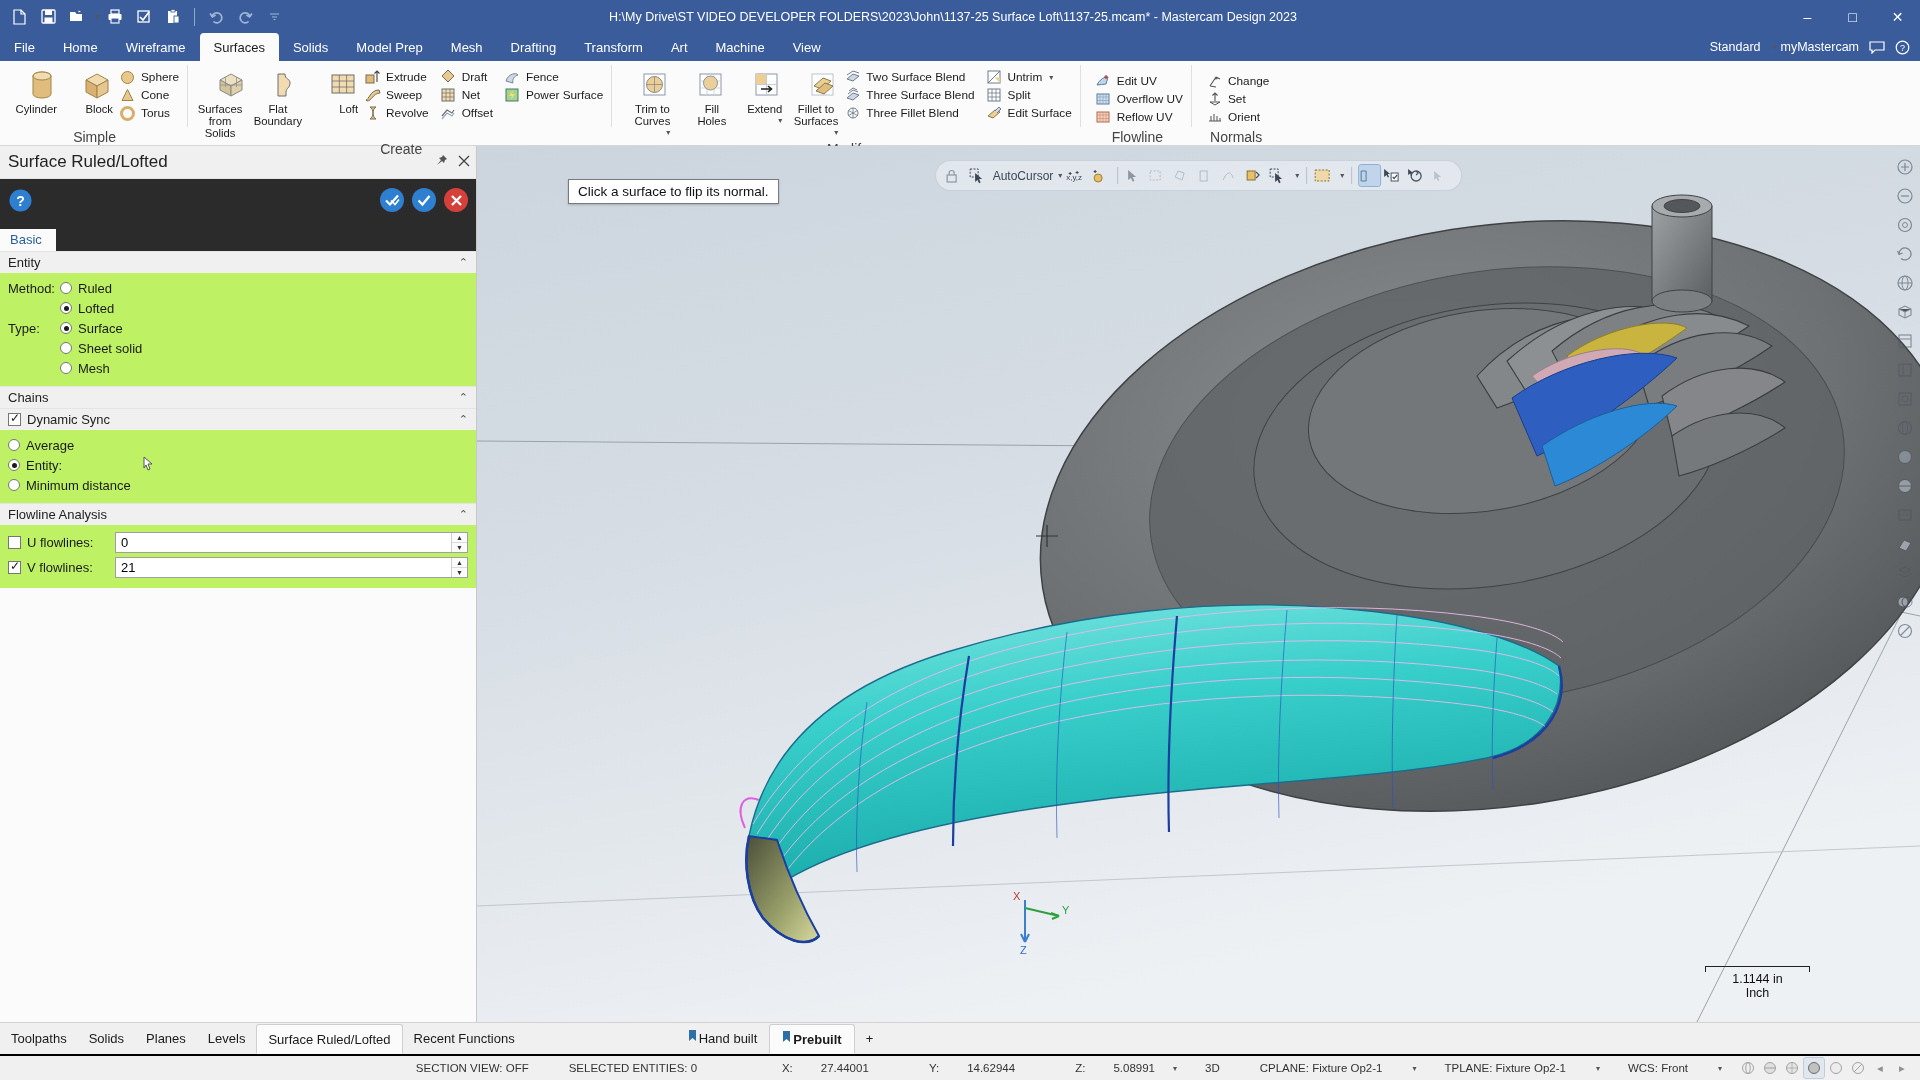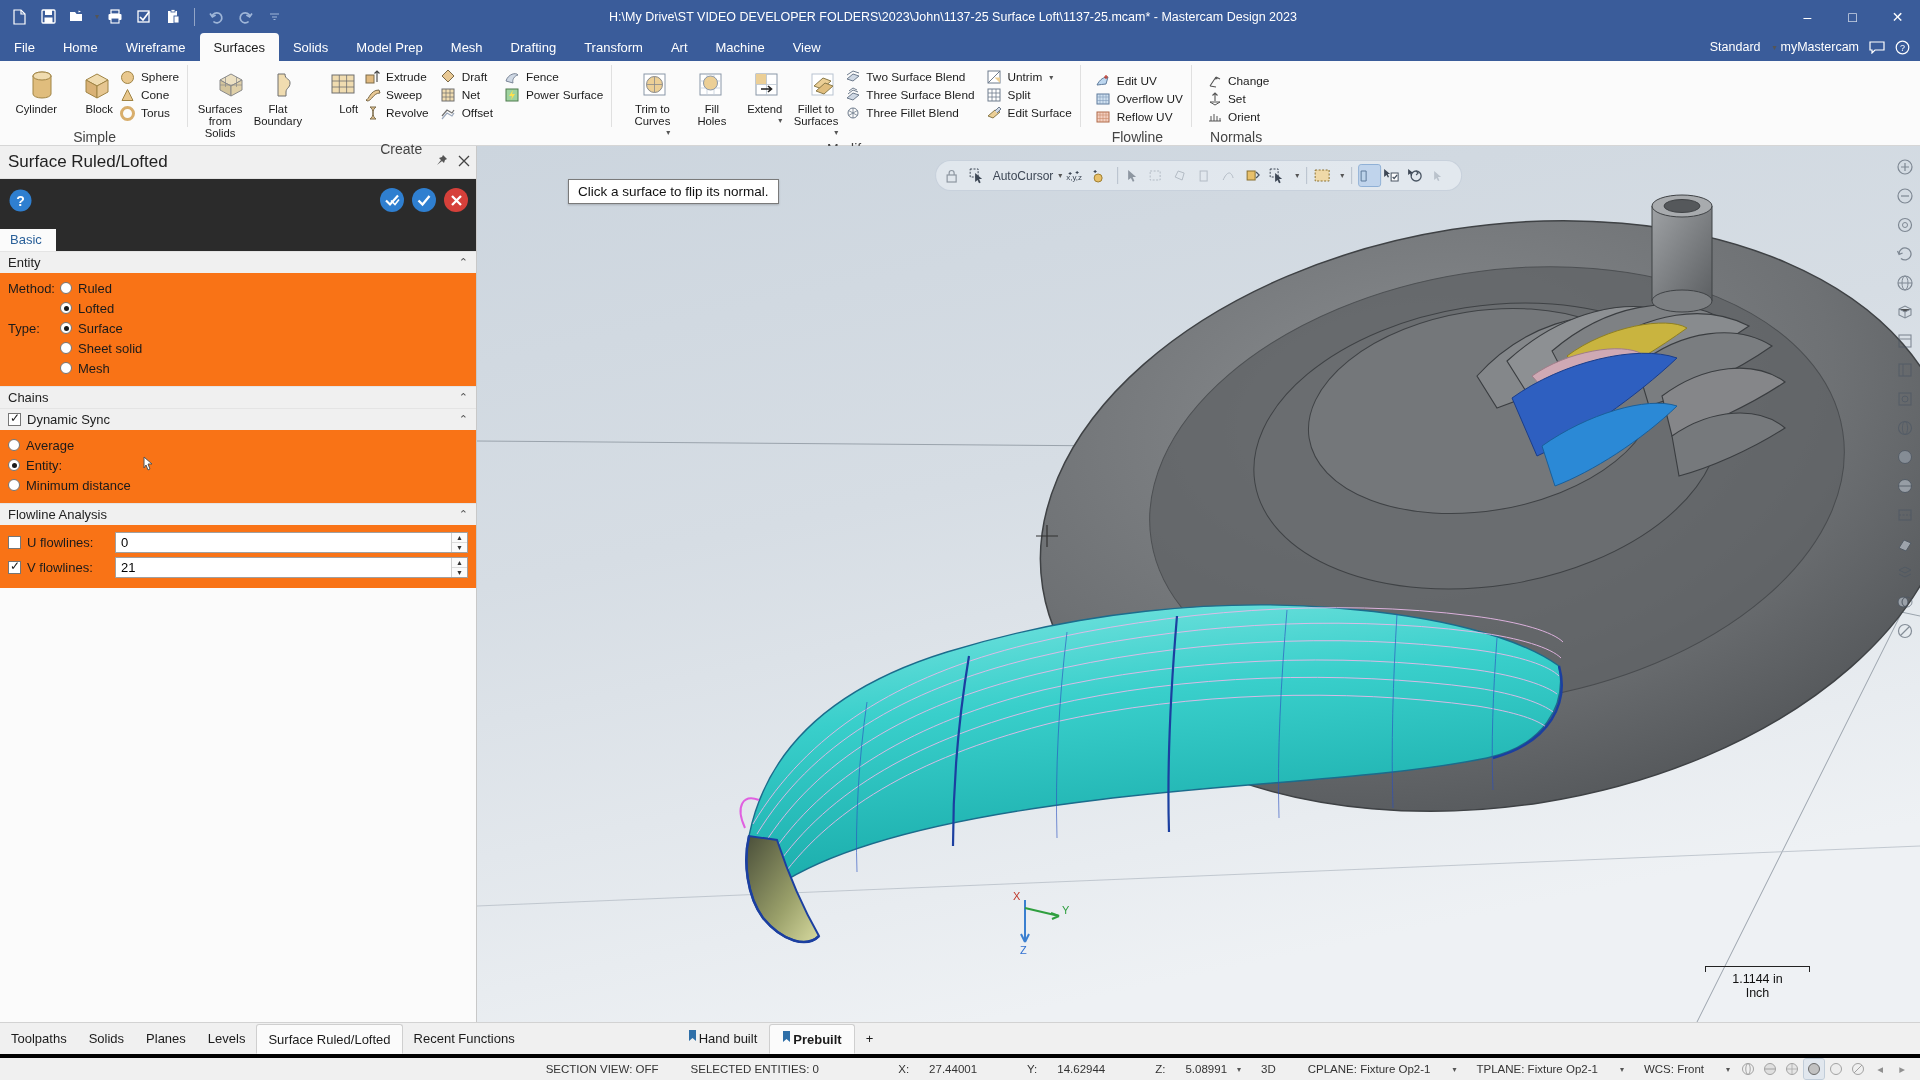--- a/index.html
+++ b/index.html
@@ -86,21 +86,21 @@
             font-weight:bold;}
   #panel-tabs{ position:absolute; left:0; bottom:0; display:flex; }
   .ptab{ padding:3px 14px 4px 10px; font-size:13px; color:#dcdcdc; cursor:pointer;}
   .ptab.active{ background:#fbfbfb; color:#2a6099;}
   #panel-body{ flex:1; overflow-y:auto; background:#fbfbfb;}
   .sect-head{
     display:flex; align-items:center; background:#f0f0f0; height:22px; padding:0 8px;
     font-size:13px; color:#222; border-top:1px solid #e4e4e4;
   }
   .sect-head .chev{ margin-left:auto; font-size:11px; color:#555; cursor:pointer;}
-  .sect-body{ padding:5px 8px 8px 8px; background:#f97316;}
+  .sect-body{ padding:5px 8px 8px 8px; background:#bef264;}
   .row{ display:flex; align-items:center; height:20px; font-size:13px;}
   .row .lbl{ width:52px; }
   .radio{ width:12px;height:12px;border-radius:50%;border:1px solid #767676;background:#fff;
           display:inline-block; position:relative; margin-right:6px; flex:none; cursor:pointer;}
   .radio.on::after{ content:""; position:absolute; left:2.5px; top:2.5px; width:5px;height:5px;
                     border-radius:50%; background:#1b1b1b;}
   .chk{ width:13px;height:13px;border:1px solid #767676;background:#fff; display:inline-block;
         position:relative; margin-right:6px; flex:none; cursor:pointer;}
   .chk.on::after{ content:"✓"; position:absolute; left:1px; top:-3px; font-size:12px; color:#1b1b1b;}
   #chainlist{
@@ -158,22 +158,22 @@
     align-items:stretch; font-size:13px;
   }
   .btab{ padding:0 11px; display:flex;align-items:center; cursor:pointer; color:#1b1b1b;}
   .btab.active{ background:#fbfbfb; border:1px solid #cfcfcf; border-bottom-color:#fbfbfb;
                 border-radius:3px 3px 0 0; margin-top:1px;}
   .filetab{ display:flex;align-items:center; gap:2px; padding:0 12px; cursor:pointer;}
   .filetab.active{ background:#fbfbfb; border:1px solid #cfcfcf; border-bottom-color:#fbfbfb;
                    border-radius:3px 3px 0 0; margin-top:1px; font-weight:bold;}
   
   #status{
-    height:26px; background:#f0f0f0; border-top:4px solid #000000; display:flex;
-    align-items:center; font-size:11.5px; color:#333; padding:0 8px; gap:8px;
+    height:26px; background:#f0f0f0; border-top:2px solid #000000; display:flex;
+    align-items:center; font-size:11.5px; color:#333; padding:0 8px; gap:16px;
   }
   .st{ padding:0 12px; white-space:nowrap;}
   .st.clk{ cursor:pointer;}
   #status .right{ margin-left:auto; display:flex; align-items:center; gap:2px;}
   .st-ic{ width:20px;height:20px;display:flex;align-items:center;justify-content:center;
           opacity:.5; cursor:pointer; border-radius:2px;}
   .st-ic.boxed{ background:#dfe6ee; outline:1px solid #b9c7d6; opacity:.85;}
 </style>
 </head>
 <body>

